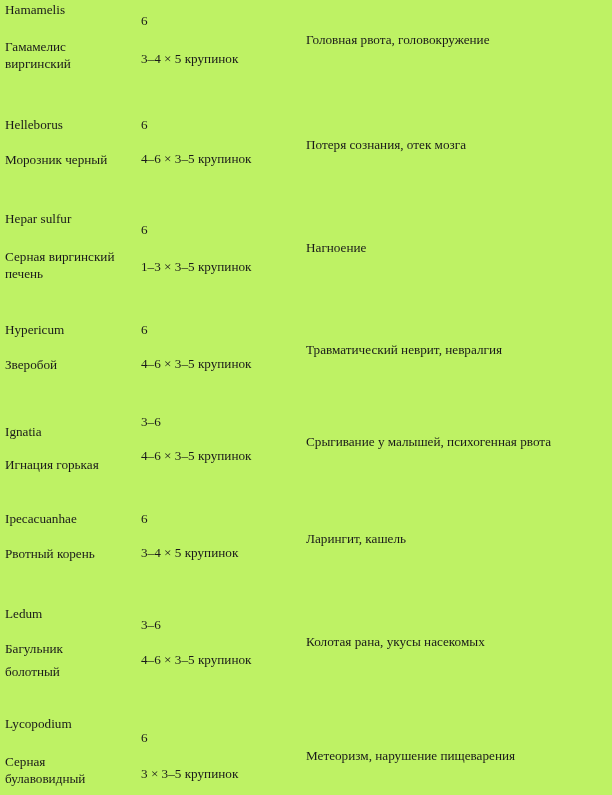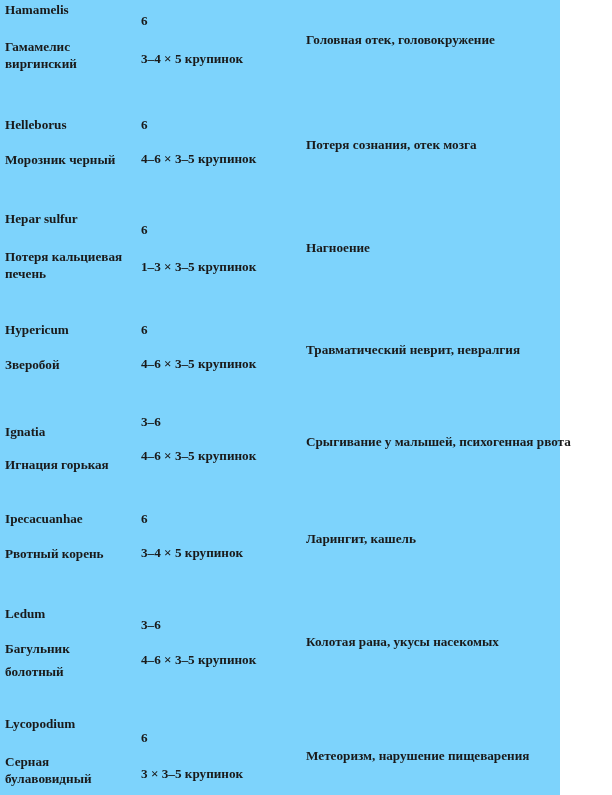--- a/index.html
+++ b/index.html
@@ -13,24 +13,23 @@
     height: 795px;
     position: relative;
     overflow: hidden;
     font-family: "Liberation Serif", "DejaVu Serif", serif;
     color: #1a1a1a;
     -webkit-font-smoothing: antialiased;
   }
 
   .page {
     position: relative;
-    width: 560px;
+    width: 612px;
     height: 795px;
-    background: #7dd3fc;
-    font-weight: bold;
+    background: #bef264;
   }
 
   
   .row {
     position: absolute;
     left: 0;
     width: 612px;
   }
 
   .col-name {
@@ -96,42 +95,42 @@
     <div class="col-name">
       <div class="latin" style="top:2px;">Hamamelis</div>
       <div class="russian" style="top:38px;">Гамамелис</div>
       <div class="russian" style="top:55px;">виргинский</div>
     </div>
     <div class="col-dose">
       <div class="potency" style="top:13px;">6</div>
       <div class="granules" style="top:51px;">3–4 × 5 крупинок</div>
     </div>
     <div class="col-ind">
-      <div class="indication" style="top:32px;">Головная отек, головокружение</div>
+      <div class="indication" style="top:32px;">Головная рвота, головокружение</div>
     </div>
   </div>
 
   <div class="row" style="top:115px;">
     <div class="col-name">
       <div class="latin" style="top:2px;">Helleborus</div>
       <div class="russian" style="top:36px;">Морозник черный</div>
     </div>
     <div class="col-dose">
       <div class="potency" style="top:2px;">6</div>
       <div class="granules" style="top:36px;">4–6 × 3–5 крупинок</div>
     </div>
     <div class="col-ind">
       <div class="indication" style="top:22px;">Потеря сознания, отек мозга</div>
     </div>
   </div>
 
   <div class="row" style="top:209px;">
     <div class="col-name">
       <div class="latin" style="top:2px;">Hepar sulfur</div>
-      <div class="russian" style="top:39px;">Потеря кальциевая</div>
+      <div class="russian" style="top:39px;">Серная виргинский</div>
       <div class="russian" style="top:56px;">печень</div>
     </div>
     <div class="col-dose">
       <div class="potency" style="top:13px;">6</div>
       <div class="granules" style="top:50px;">1–3 × 3–5 крупинок</div>
     </div>
     <div class="col-ind">
       <div class="indication" style="top:31px;">Нагноение</div>
     </div>
   </div>

